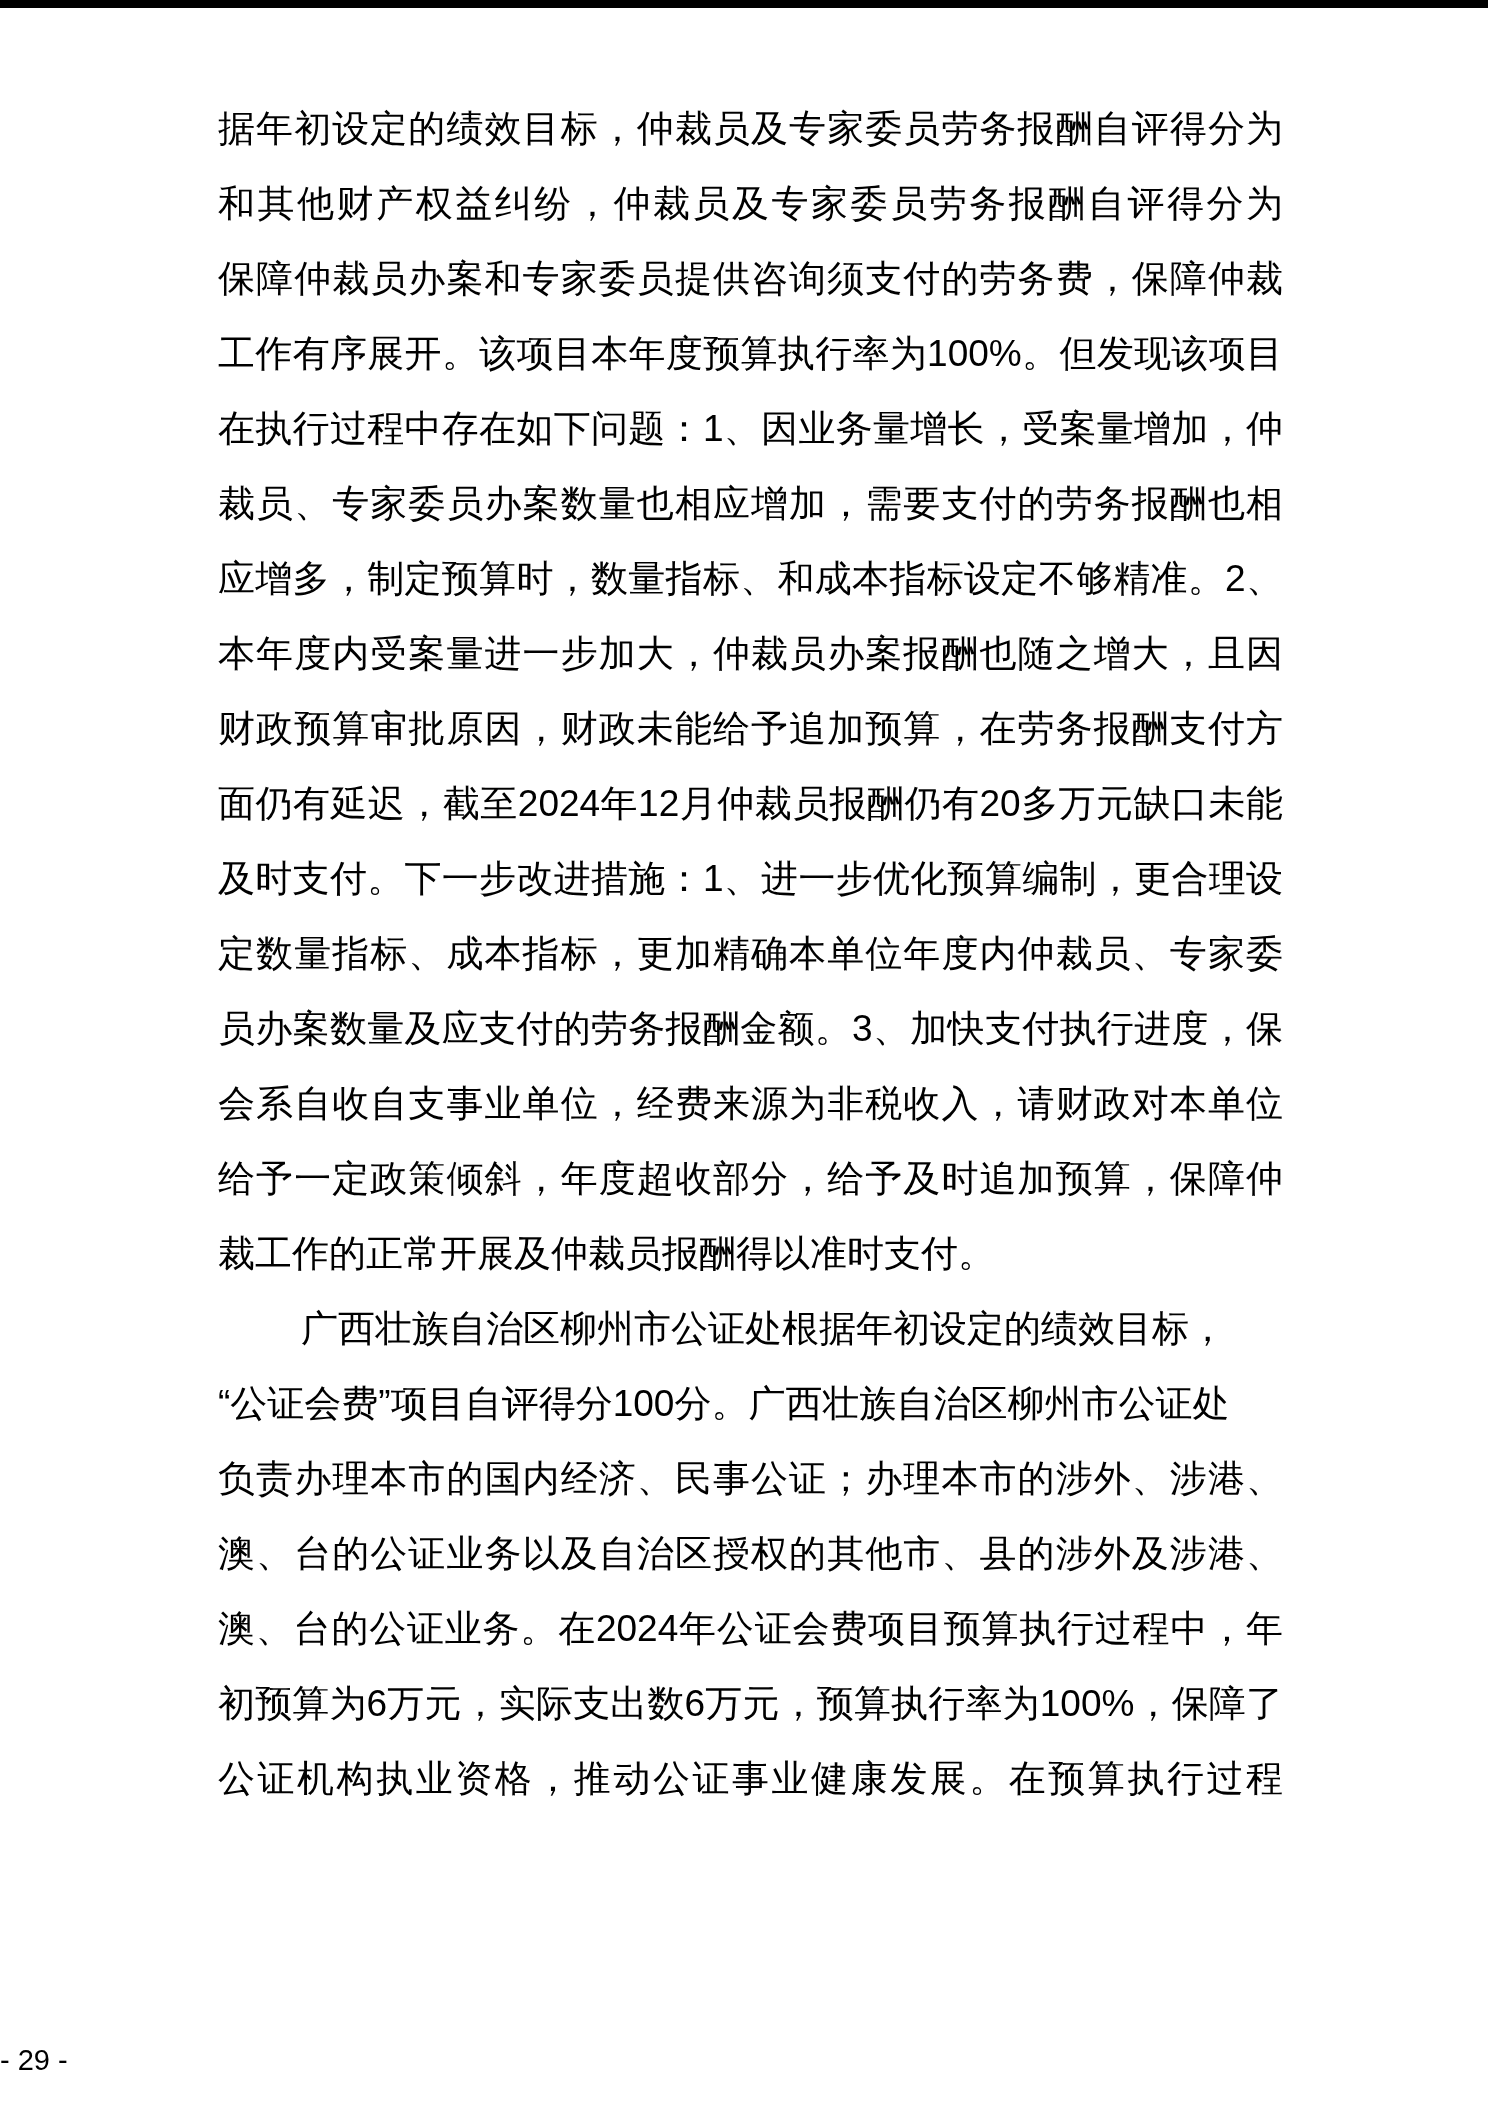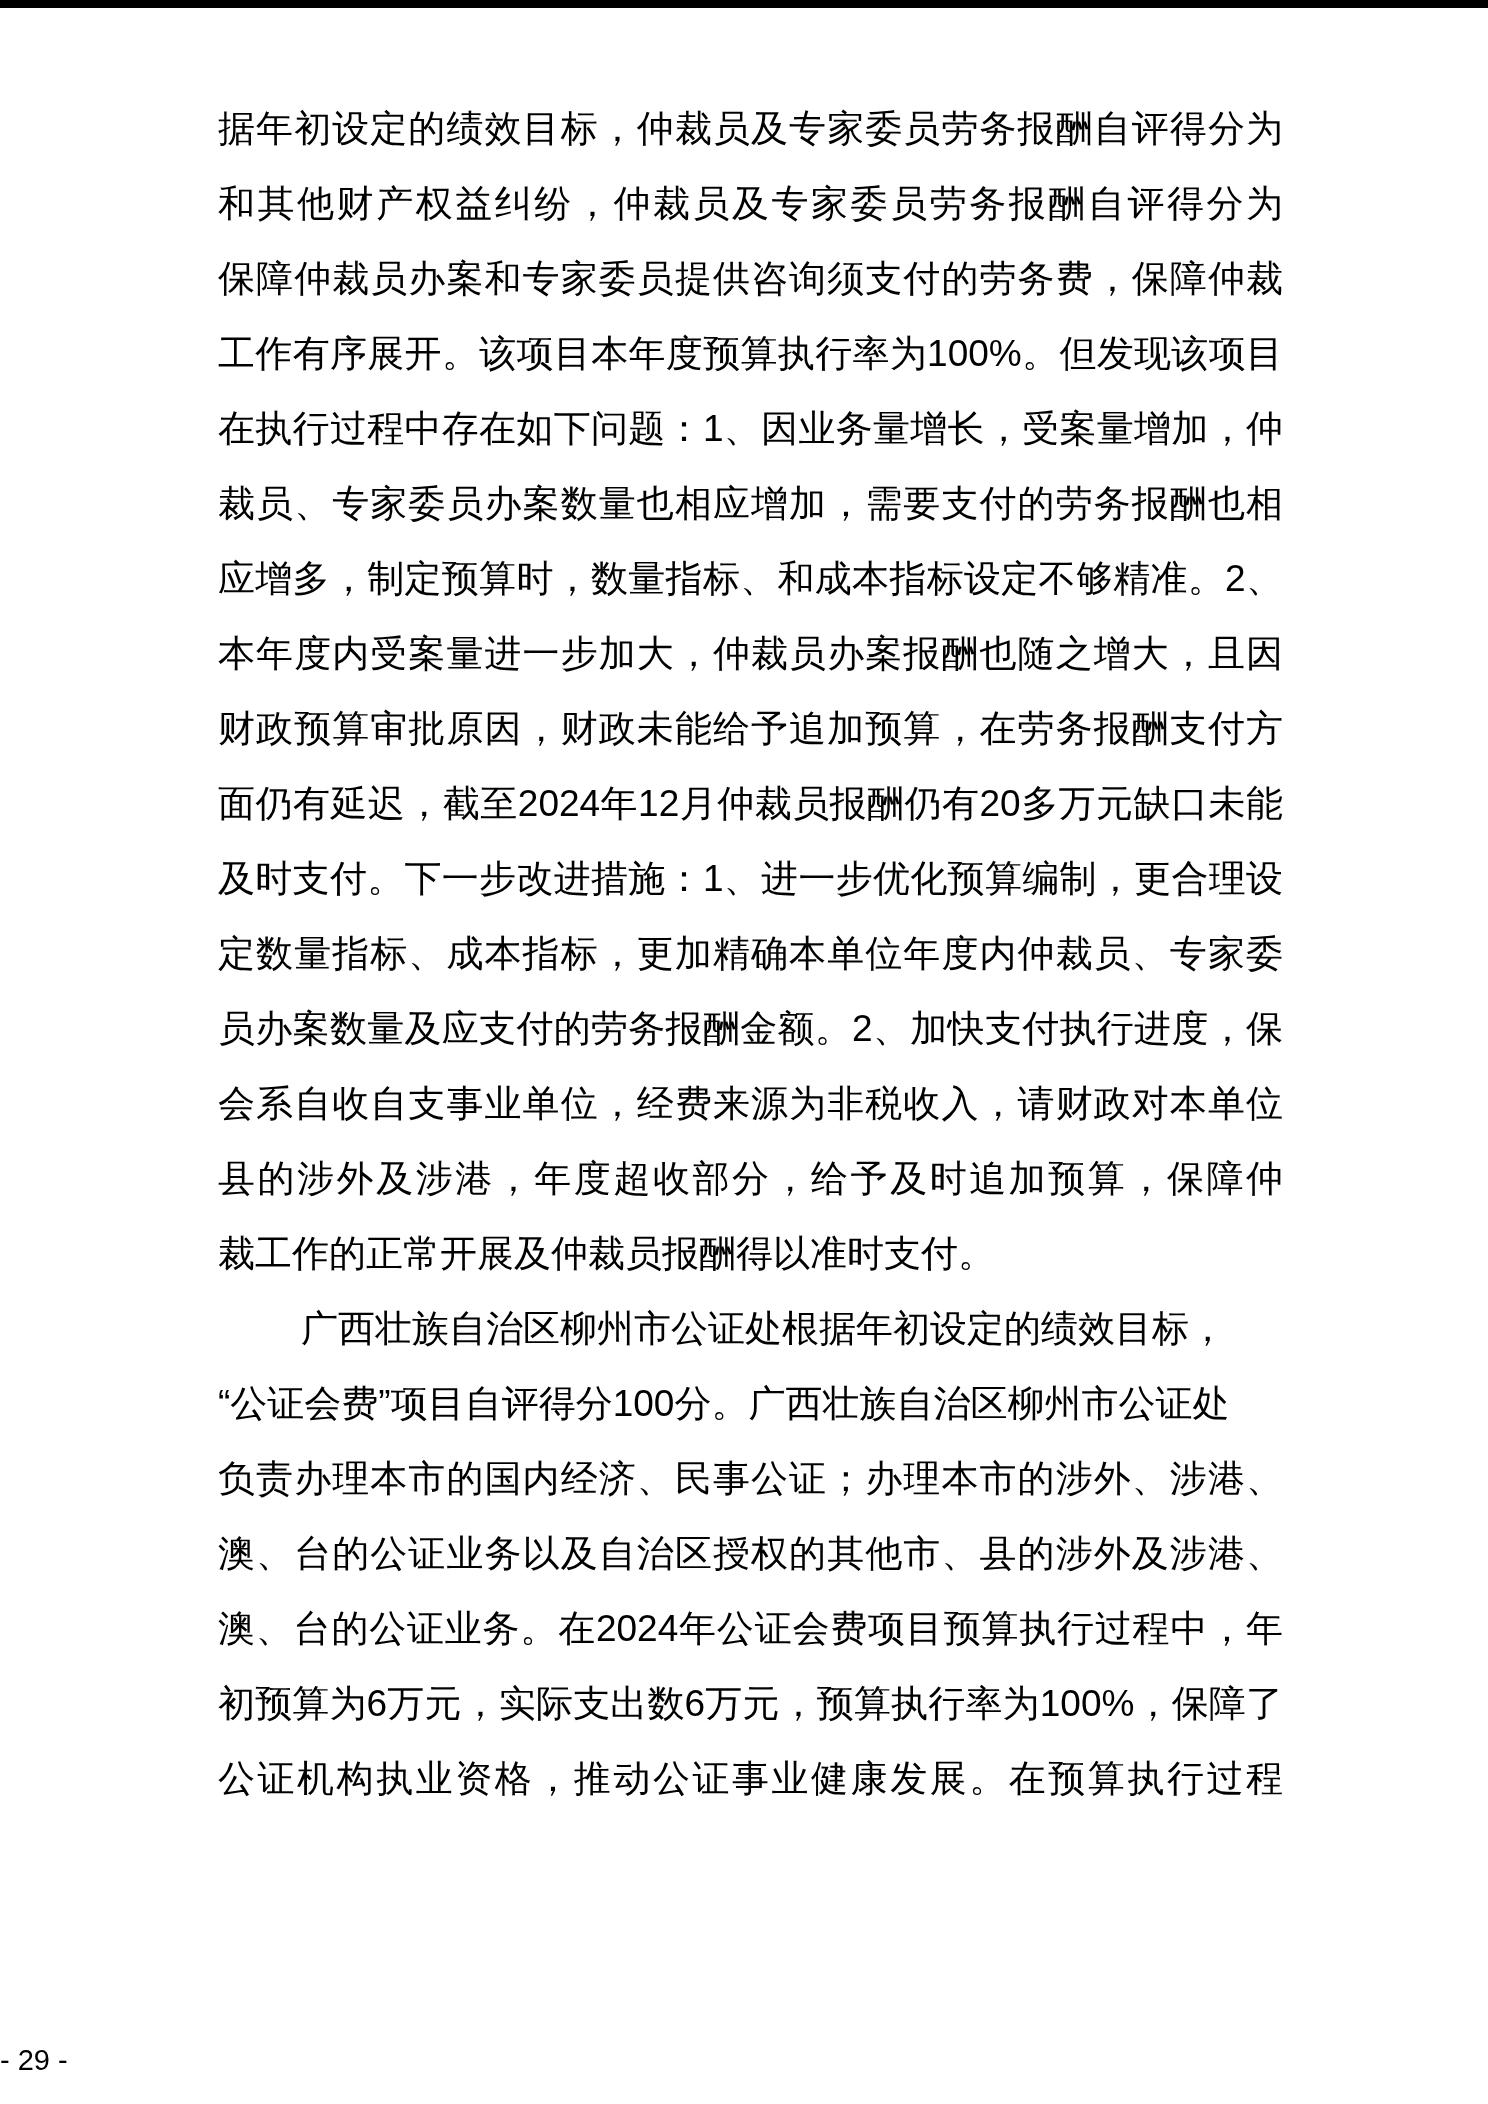--- a/index.html
+++ b/index.html
@@ -71,23 +71,23 @@
     <div class="line fill">保障仲裁员办案和专家委员提供咨询须支付的劳务费，保障仲裁</div>
     <div class="line fill">工作有序展开。该项目本年度预算执行率为100%。但发现该项目</div>
     <div class="line fill">在执行过程中存在如下问题：1、因业务量增长，受案量增加，仲</div>
     <div class="line fill">裁员、专家委员办案数量也相应增加，需要支付的劳务报酬也相</div>
     <div class="line fill">应增多，制定预算时，数量指标、和成本指标设定不够精准。2、</div>
     <div class="line fill">本年度内受案量进一步加大，仲裁员办案报酬也随之增大，且因</div>
     <div class="line fill">财政预算审批原因，财政未能给予追加预算，在劳务报酬支付方</div>
     <div class="line fill">面仍有延迟，截至2024年12月仲裁员报酬仍有20多万元缺口未能</div>
     <div class="line fill">及时支付。下一步改进措施：1、进一步优化预算编制，更合理设</div>
     <div class="line fill">定数量指标、成本指标，更加精确本单位年度内仲裁员、专家委</div>
-    <div class="line fill">员办案数量及应支付的劳务报酬金额。2、加快支付执行进度，保</div>
+    <div class="line fill">员办案数量及应支付的劳务报酬金额。3、加快支付执行进度，保</div>
     <div class="line fill">会系自收自支事业单位，经费来源为非税收入，请财政对本单位</div>
-    <div class="line fill">县的涉外及涉港，年度超收部分，给予及时追加预算，保障仲</div>
+    <div class="line fill">给予一定政策倾斜，年度超收部分，给予及时追加预算，保障仲</div>
     <div class="line left">裁工作的正常开展及仲裁员报酬得以准时支付。</div>
     <div class="line indent">广西壮族自治区柳州市公证处根据年初设定的绩效目标，</div>
     <div class="line left">“公证会费”项目自评得分100分。广西壮族自治区柳州市公证处</div>
     <div class="line fill">负责办理本市的国内经济、民事公证；办理本市的涉外、涉港、</div>
     <div class="line fill">澳、台的公证业务以及自治区授权的其他市、县的涉外及涉港、</div>
     <div class="line fill">澳、台的公证业务。在2024年公证会费项目预算执行过程中，年</div>
     <div class="line fill">初预算为6万元，实际支出数6万元，预算执行率为100%，保障了</div>
     <div class="line fill">公证机构执业资格，推动公证事业健康发展。在预算执行过程</div>
   </div>
 

